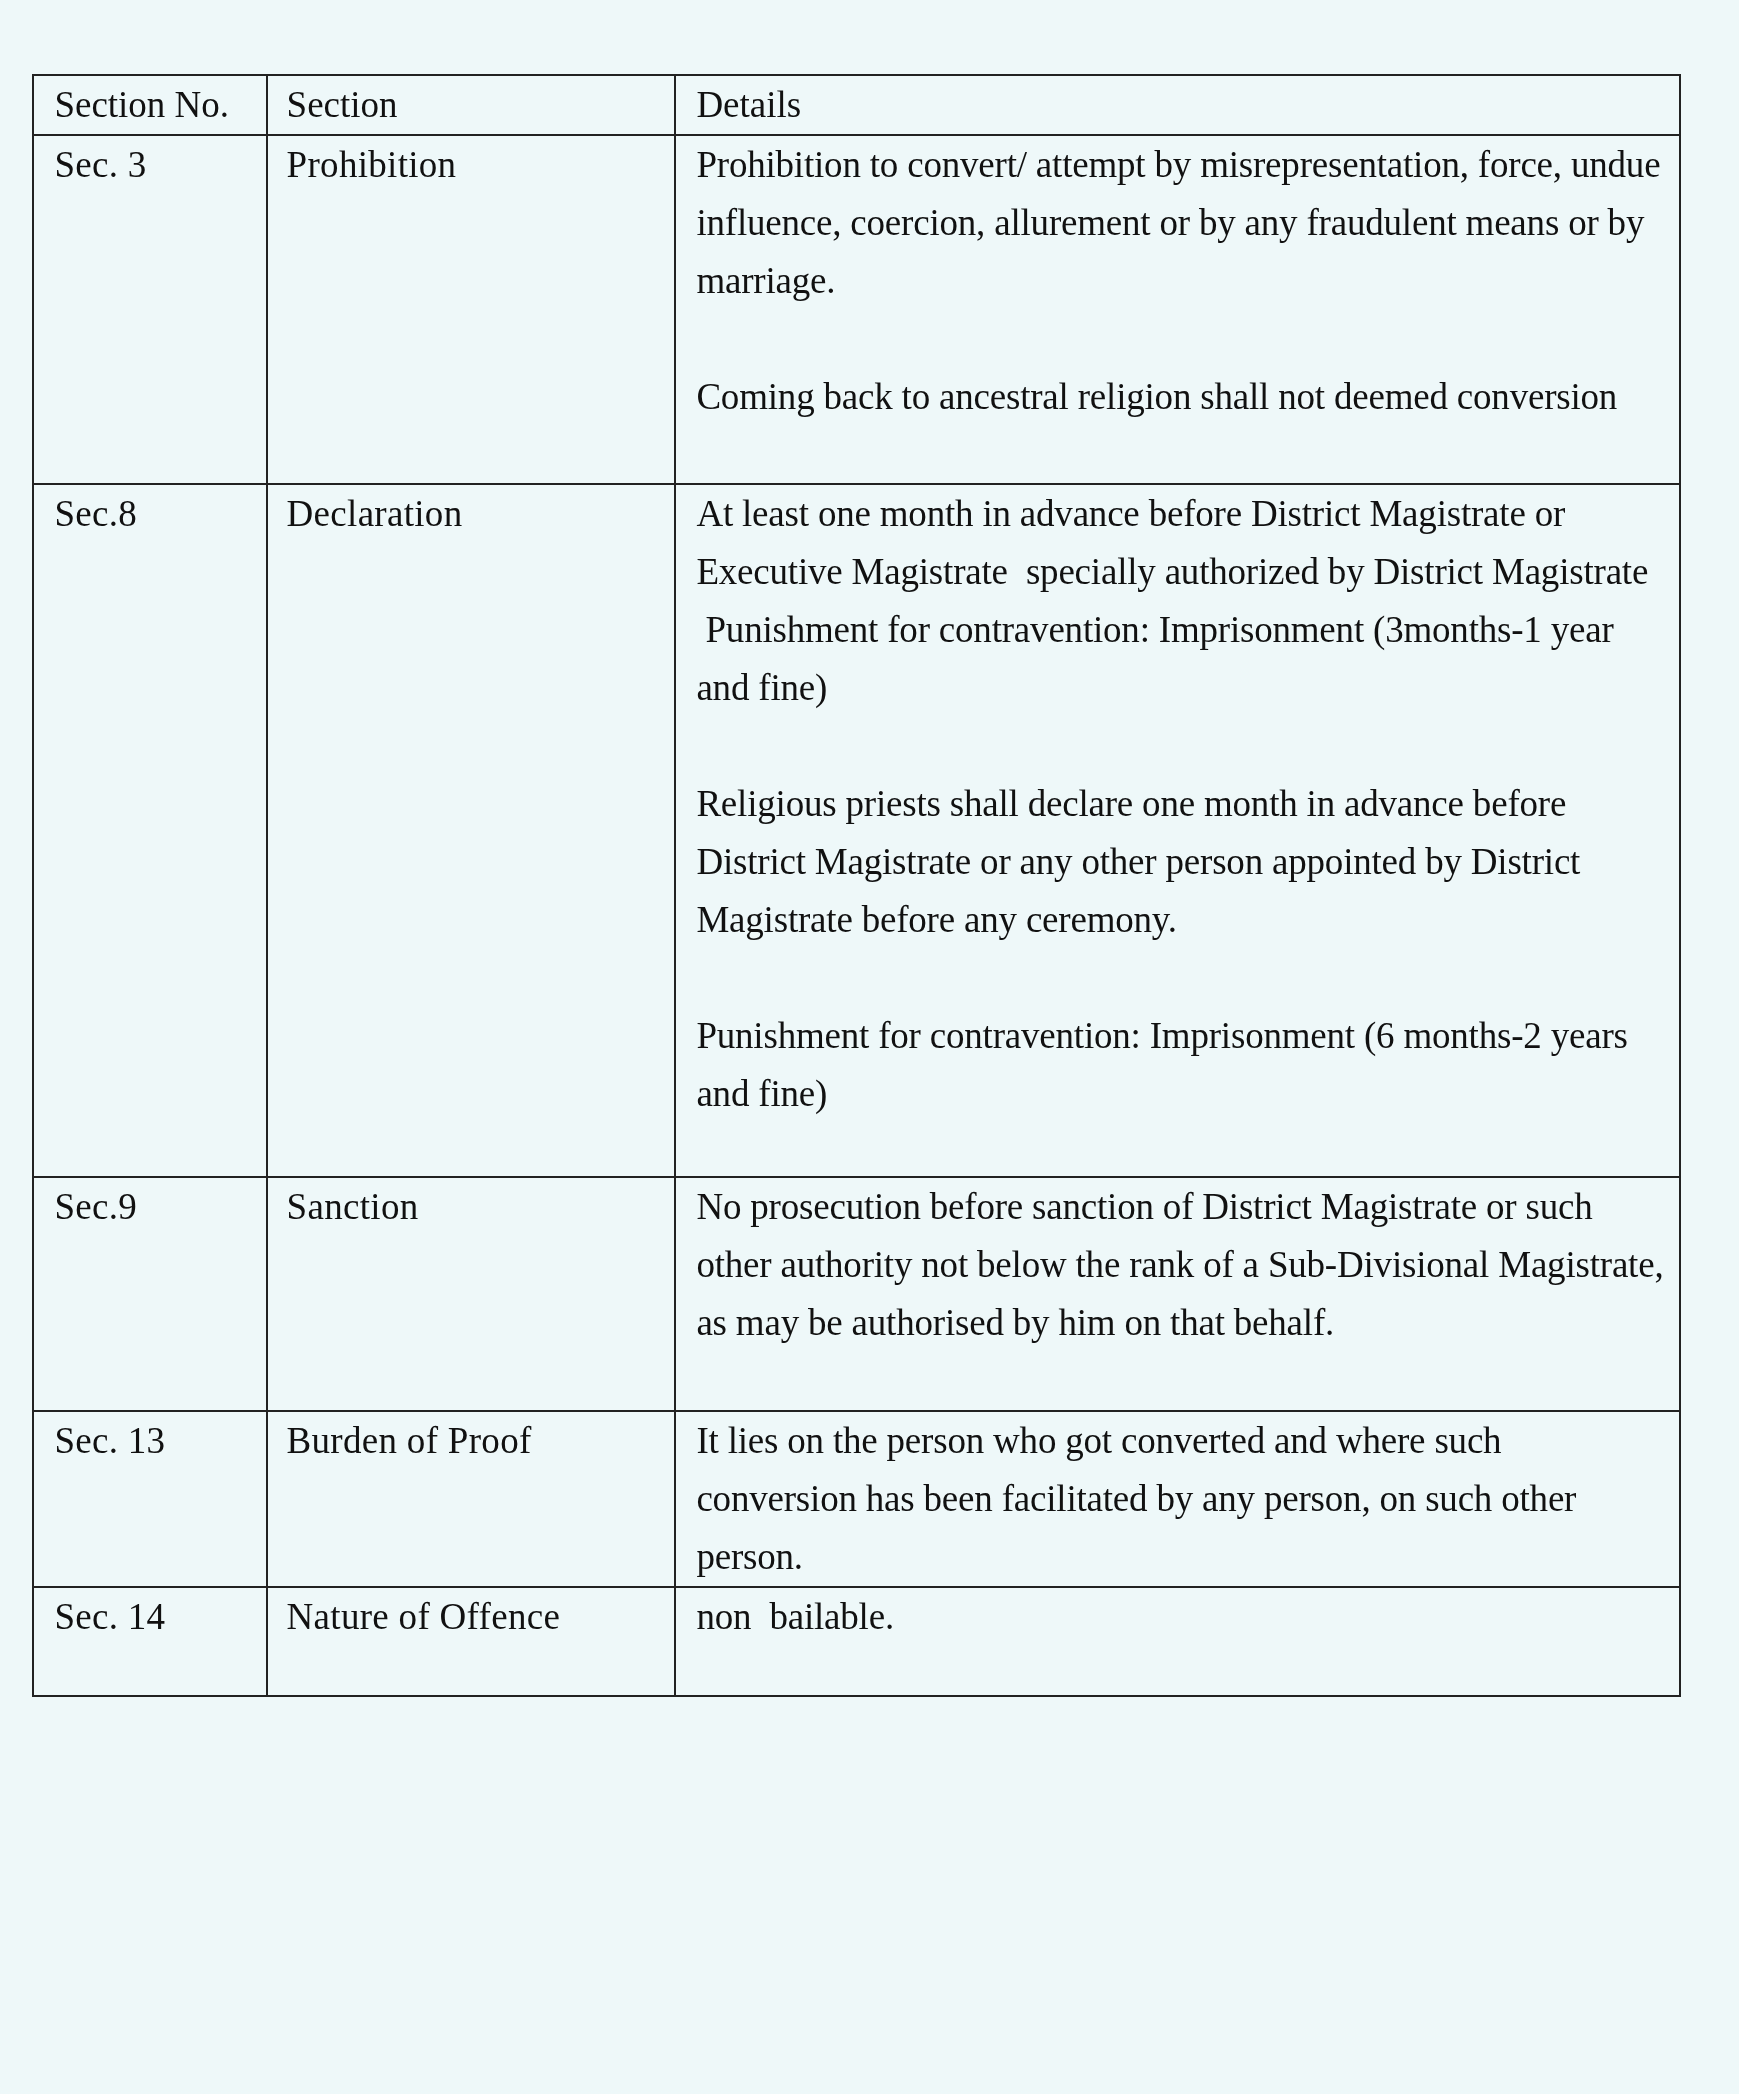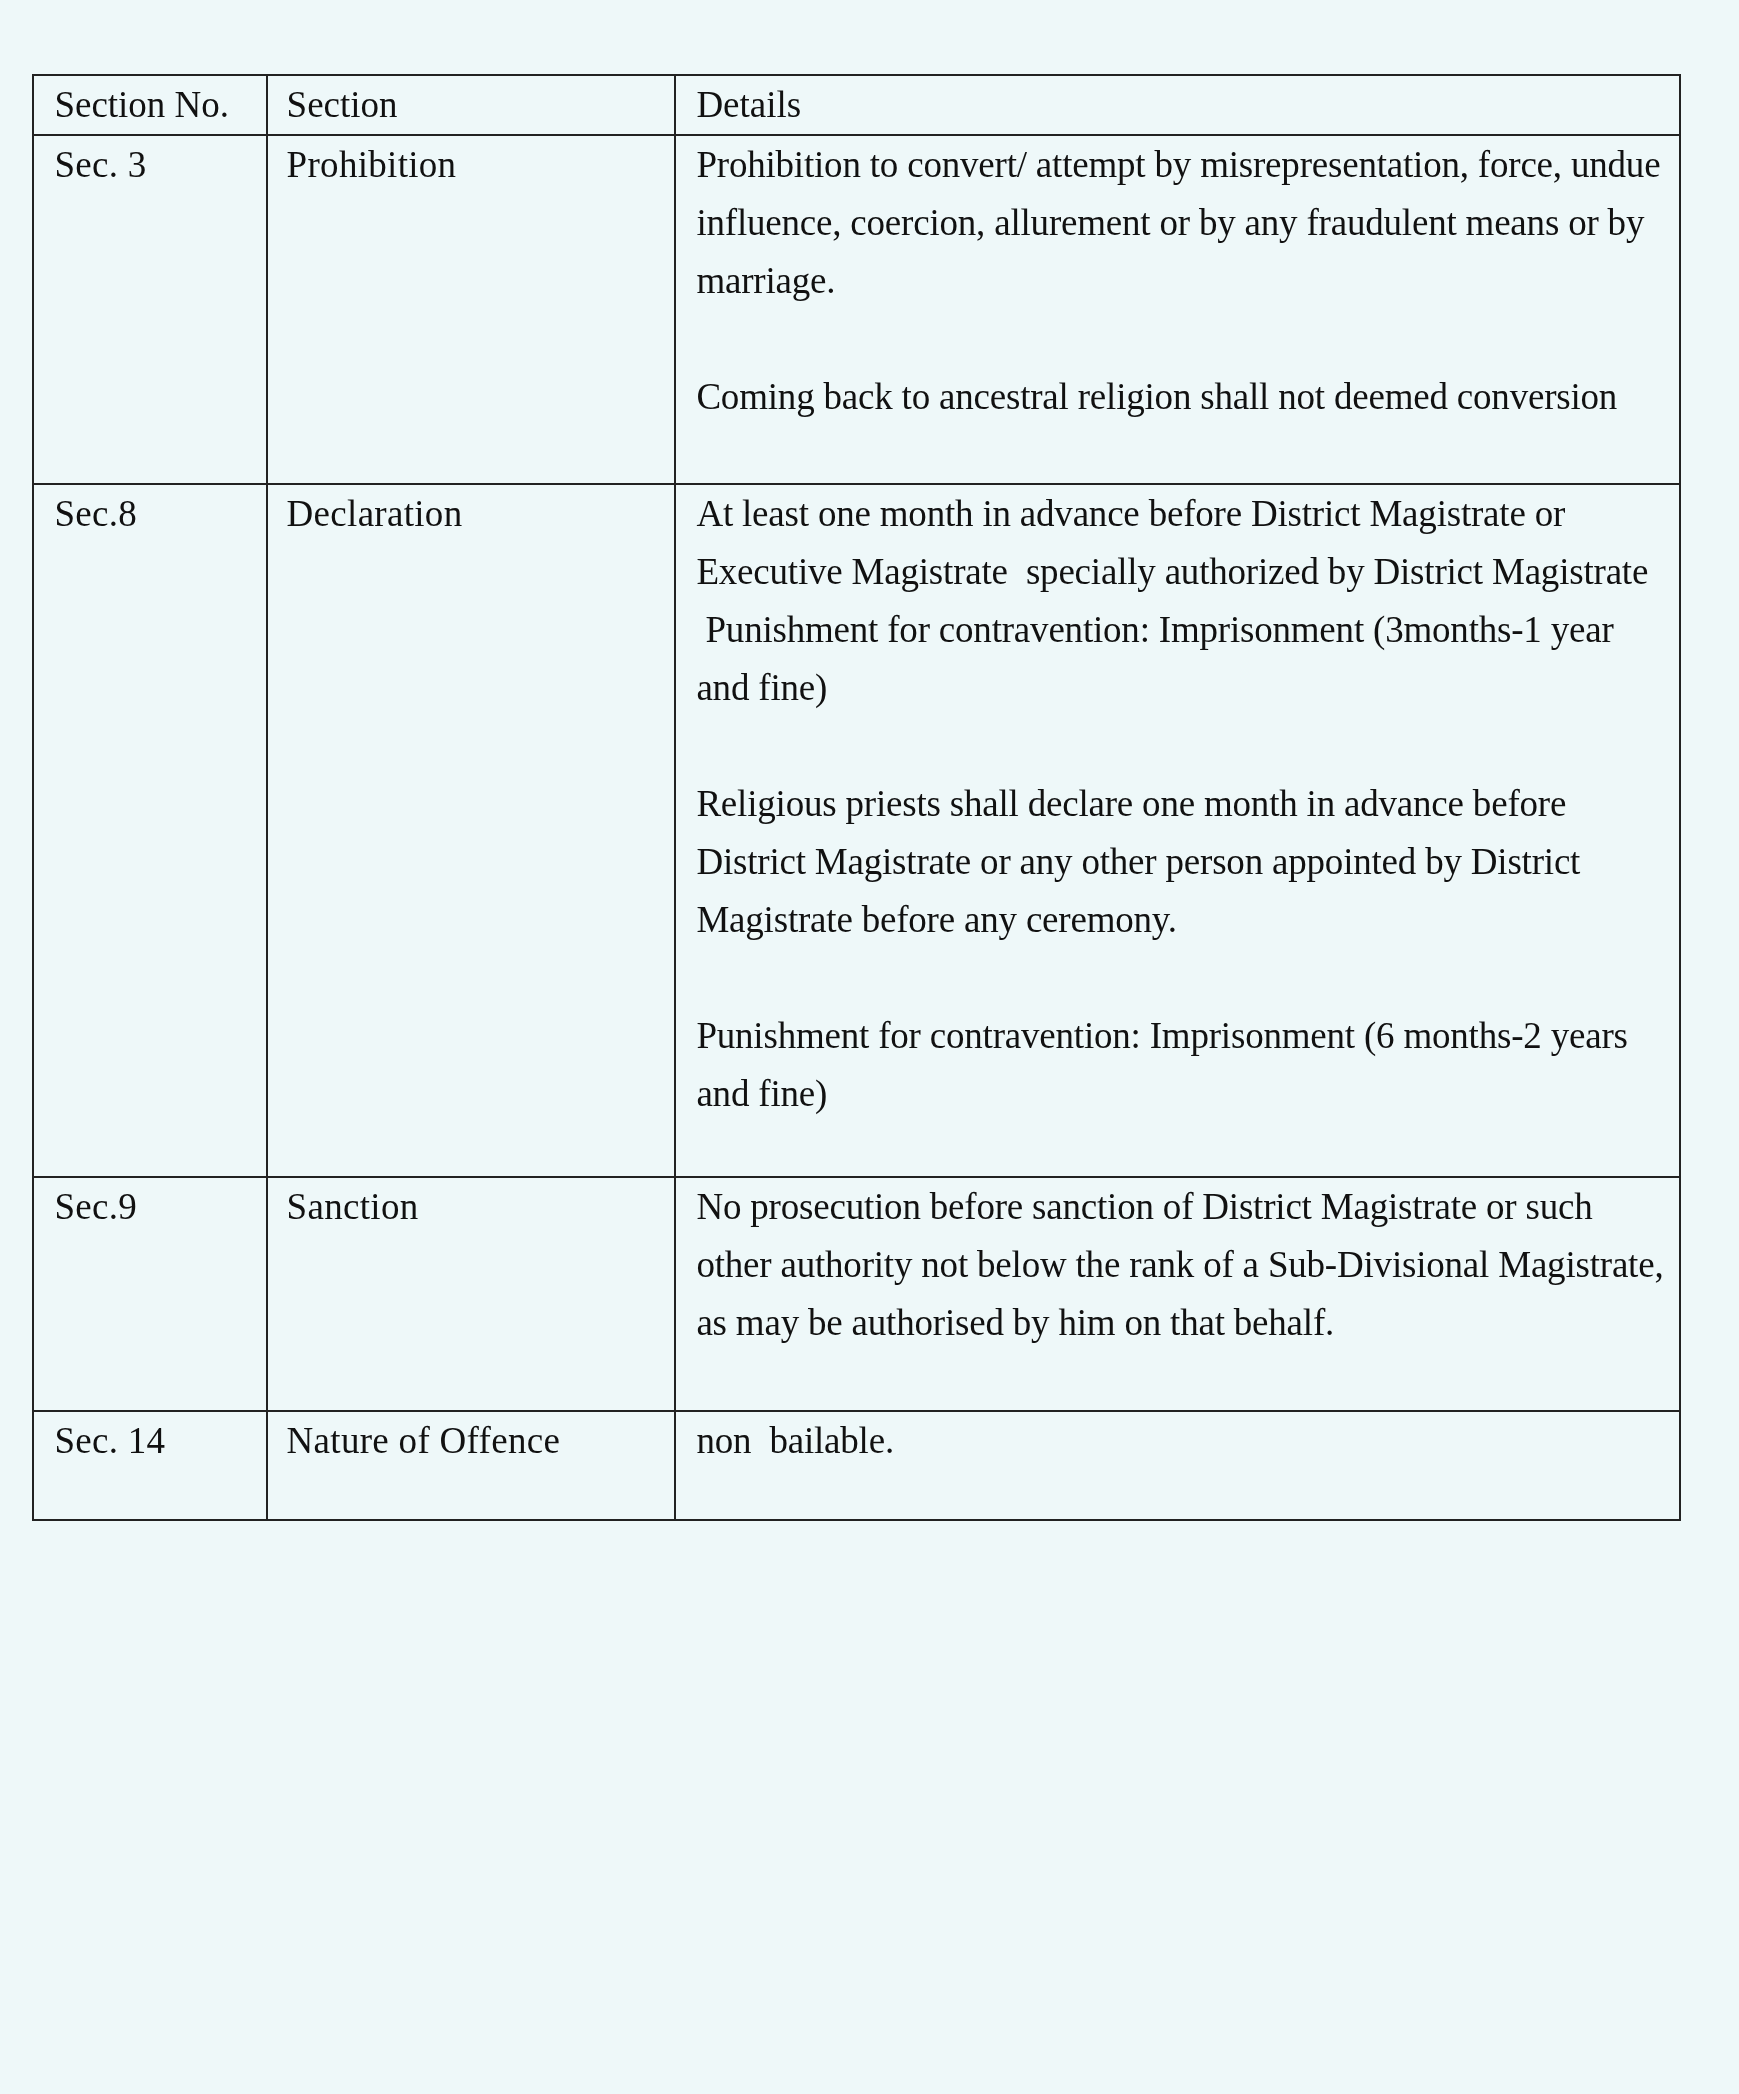--- a/index.html
+++ b/index.html
@@ -79,20 +79,27 @@
         <span class="para">Punishment for contravention: Imprisonment (6 months-2 years and fine)</span>
       </td>
     </tr>
     <tr class="r-sec9">
       <td class="col1 sec-no">Sec.9</td>
       <td class="col2 sec-name">Sanction</td>
       <td class="col3 details">
         <span class="para">No prosecution before sanction of District Magistrate or such other authority not below the rank of a Sub-Divisional Magistrate, as may be authorised by him on that behalf.</span>
       </td>
     </tr>
+    <tr class="r-sec13">
+      <td class="col1 sec-no">Sec. 13</td>
+      <td class="col2 sec-name">Burden of Proof</td>
+      <td class="col3 details">
+        <span class="para">It lies on the person who got converted and where such conversion has been facilitated by any person, on such other person.</span>
+      </td>
+    </tr>
     <tr class="r-sec14">
       <td class="col1 sec-no">Sec. 14</td>
       <td class="col2 sec-name">Nature of Offence</td>
       <td class="col3 details">
         <span class="para">non  bailable.</span>
       </td>
     </tr>
   </tbody>
 </table>
 

